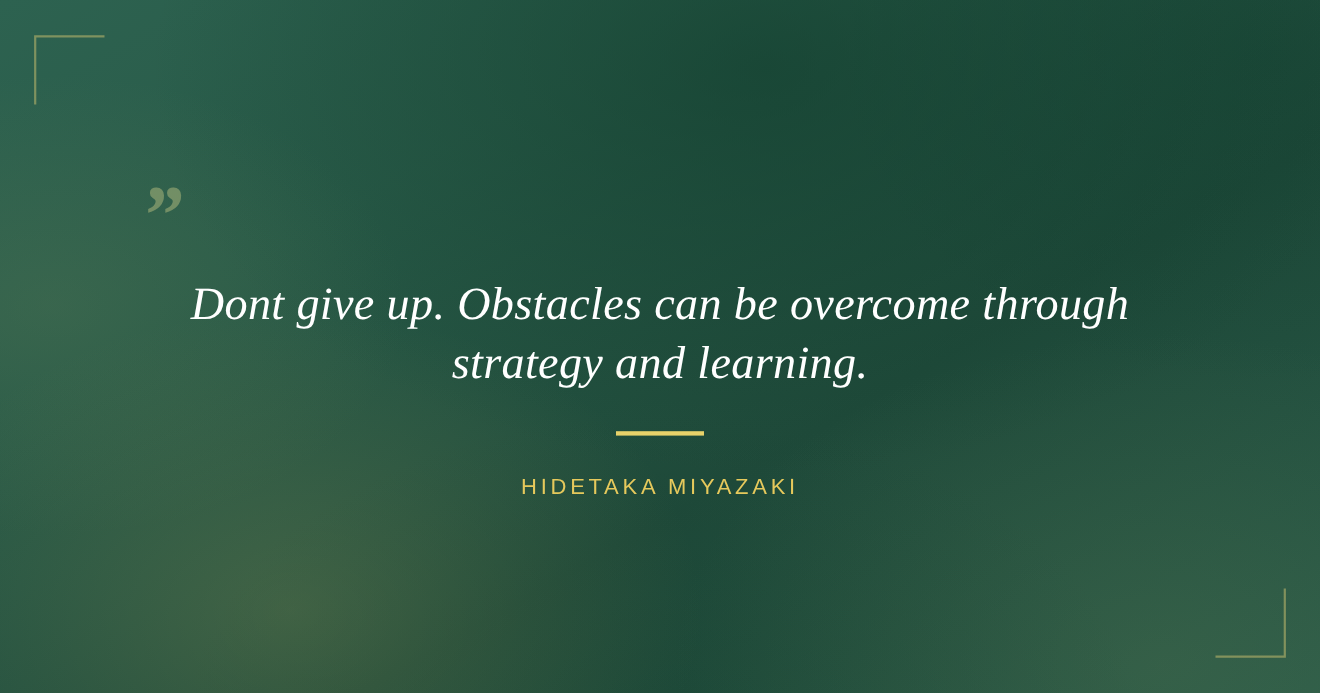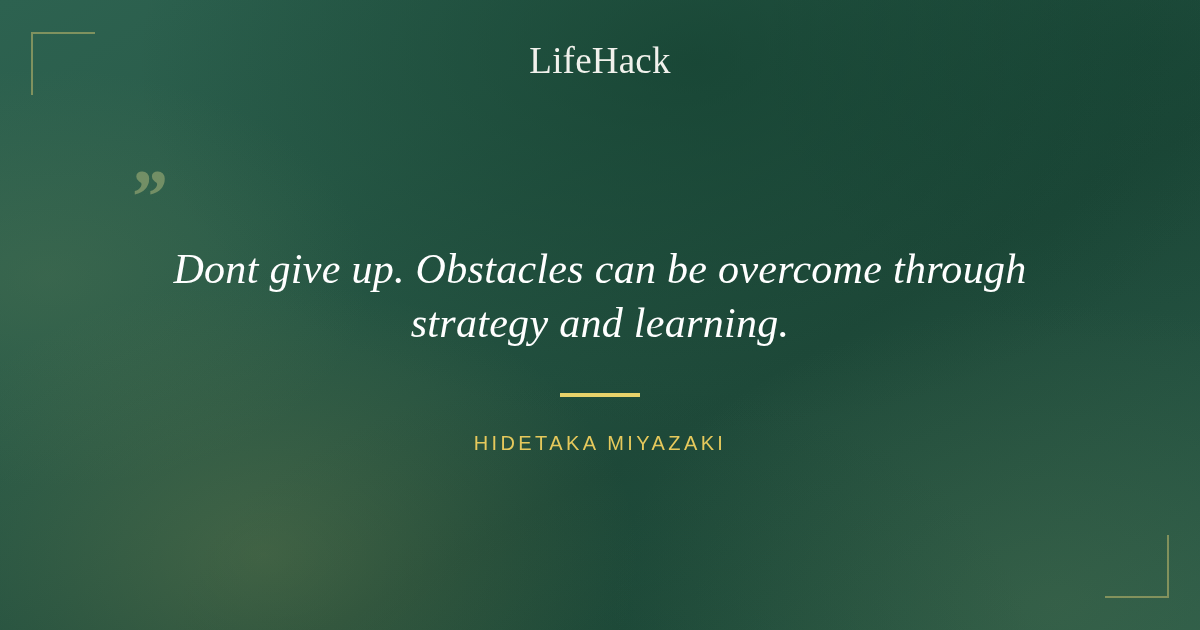--- a/index.html
+++ b/index.html
@@ -74,21 +74,21 @@
 
   
   .quote-block {
     position: absolute;
     left: 0;
     right: 0;
     top: 238px;
     text-align: center;
   }
   .quote-text {
-    margin: 4px auto;
+    margin: 12px auto;
     width: 1000px;
     font-family: "Liberation Serif", serif;
     font-style: italic;
     font-size: 42px;
     line-height: 54px;
     color: #ffffff;
     letter-spacing: 0.3px;
   }
 
   
@@ -123,21 +123,20 @@
   }
 </style>
 </head>
 <body>
 
 <div class="card">
 
   <div class="bracket tl"></div>
   <div class="bracket br"></div>
 
-  <div class="logo">LifeHack</div>
 
   <div class="quote-mark">”</div>
 
   <div class="quote-block">
     <p class="quote-text">Dont give up. Obstacles can be overcome through strategy and learning.</p>
   </div>
 
   <div class="divider-wrap">
     <span class="divider"></span>
   </div>

